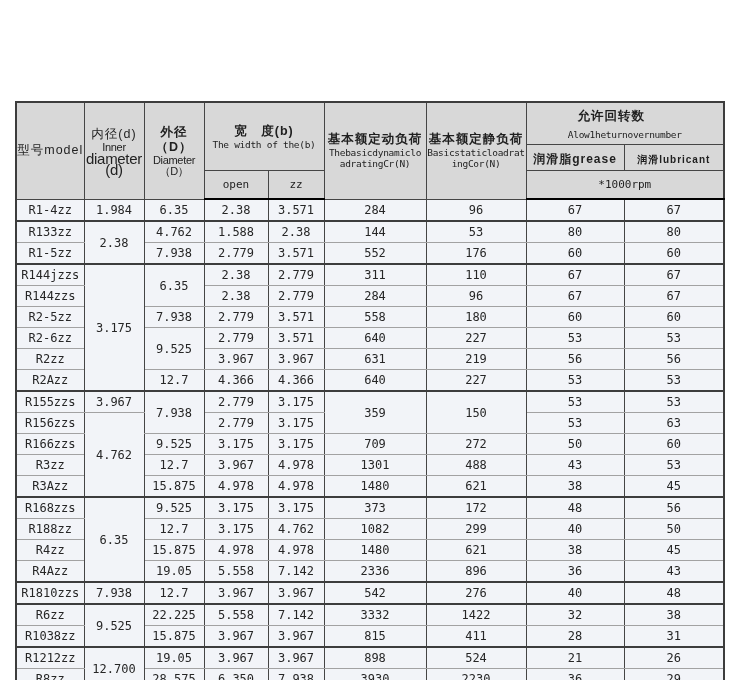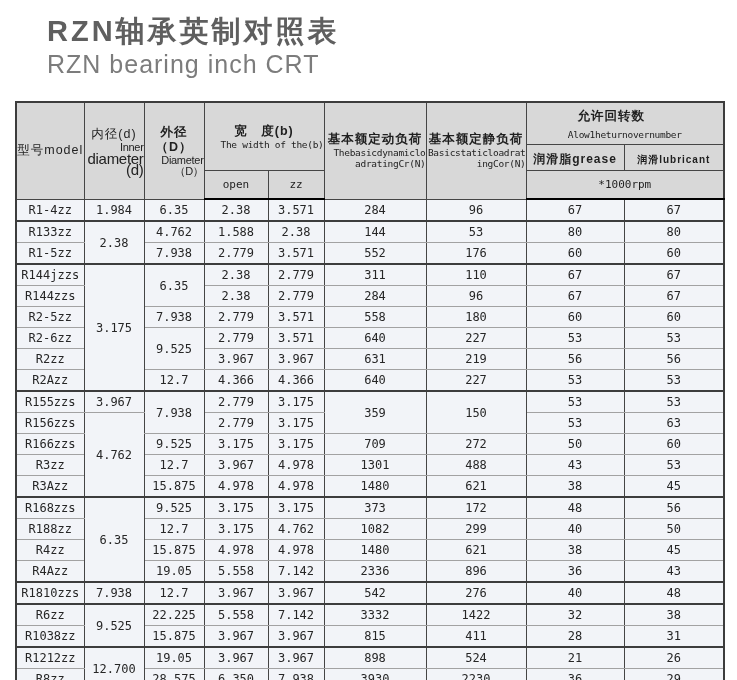--- a/index.html
+++ b/index.html
@@ -38,21 +38,21 @@
     background:#d8d8d8;
     border:1px solid #454545;
     color:#1f1f1f;
     font-weight:normal;
   }
   thead tr.h1 th { height:41px; }
   thead tr.h2 th { height:25px; }
   thead tr.h3 th { height:27px; }
   thead tr:last-child th { border-bottom:2px solid #000000; }
   .h-zh { font-size:12.5px; font-weight:bold; letter-spacing:1px; line-height:15px; font-family:"Liberation Sans",sans-serif; }
-  .h-en { font-size:9.5px; line-height:11px; font-family:"DejaVu Sans Mono",monospace; letter-spacing:-0.3px; color:#222;text-align:right; }
+  .h-en { font-size:9.5px; line-height:11px; font-family:"DejaVu Sans Mono",monospace; letter-spacing:-0.3px; color:#222; }
   .h-mixed .h-zh { margin-right:27px; }
   .h-sub { font-size:11px; font-family:"DejaVu Sans Mono",monospace; }
 
   
   tbody td {
     background:#f2f4f8;
     height:20px;
     font-size:12px;
     color:#262626;
     font-family:"DejaVu Sans Mono",monospace;
@@ -62,24 +62,20 @@
     border-bottom:1px solid #a2a2a2;
     letter-spacing:0px;
   }
   tbody tr.gend td, tbody td.bend { border-bottom:2px solid #3d3d3d; }
 </style>
 </head>
 <body>
 
 <div class="page">
 
-  <div class="titles">
-    <div class="title-zh">RZN轴承英制对照表</div>
-    <div class="title-en">RZN bearing inch CRT</div>
-  </div>
 
   <div class="tbl-wrap">
     <table>
       <colgroup>
         <col style="width:68px">
           <col style="width:60px">
           <col style="width:60px">
         <col style="width:64px">
           <col style="width:56px">
           <col style="width:102px">

